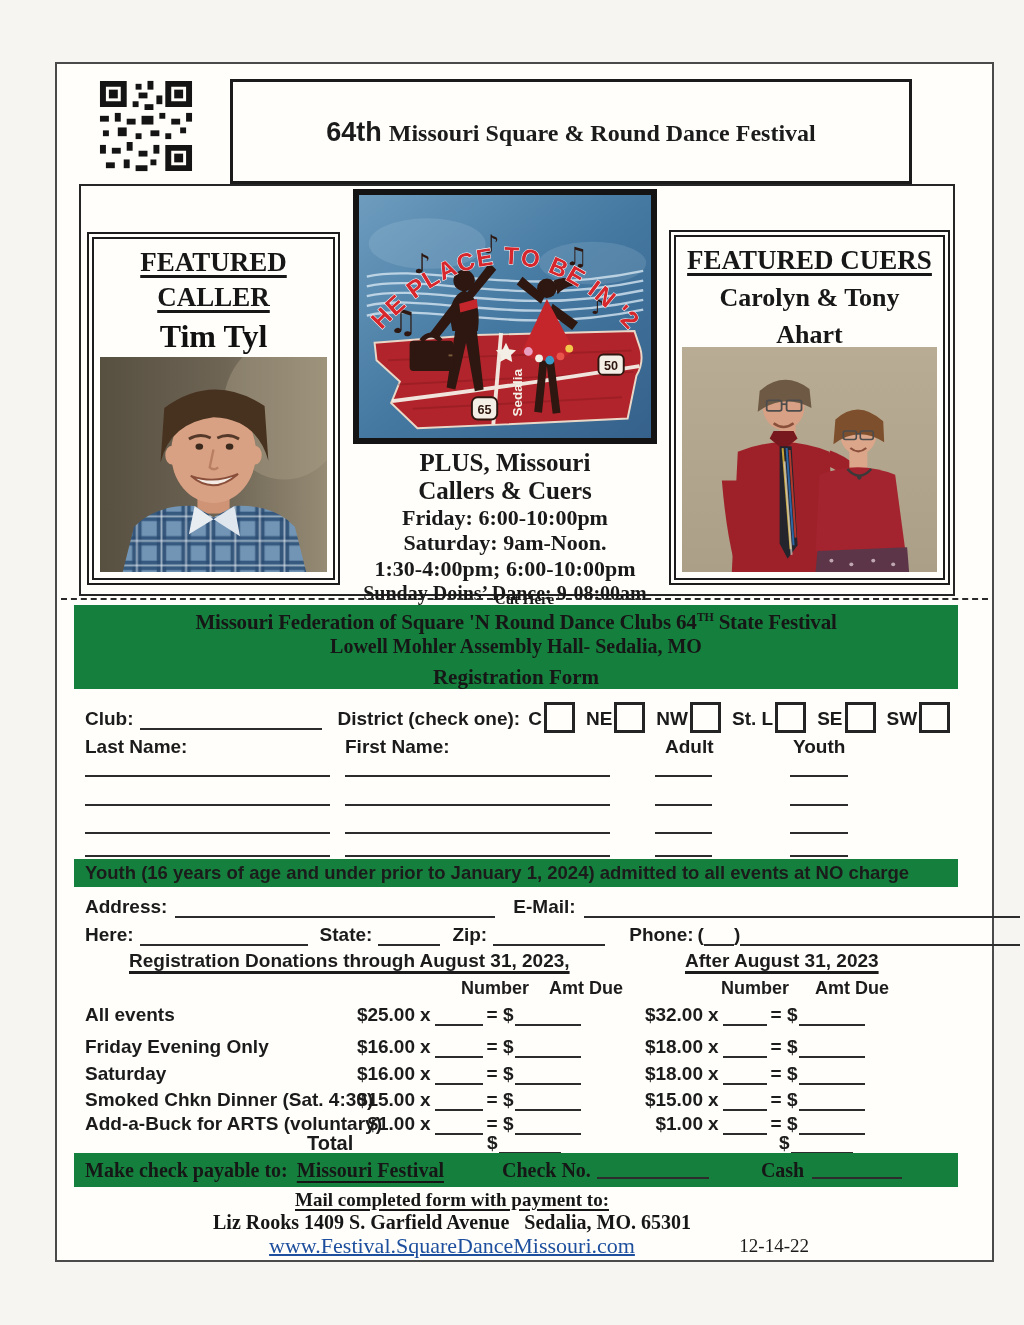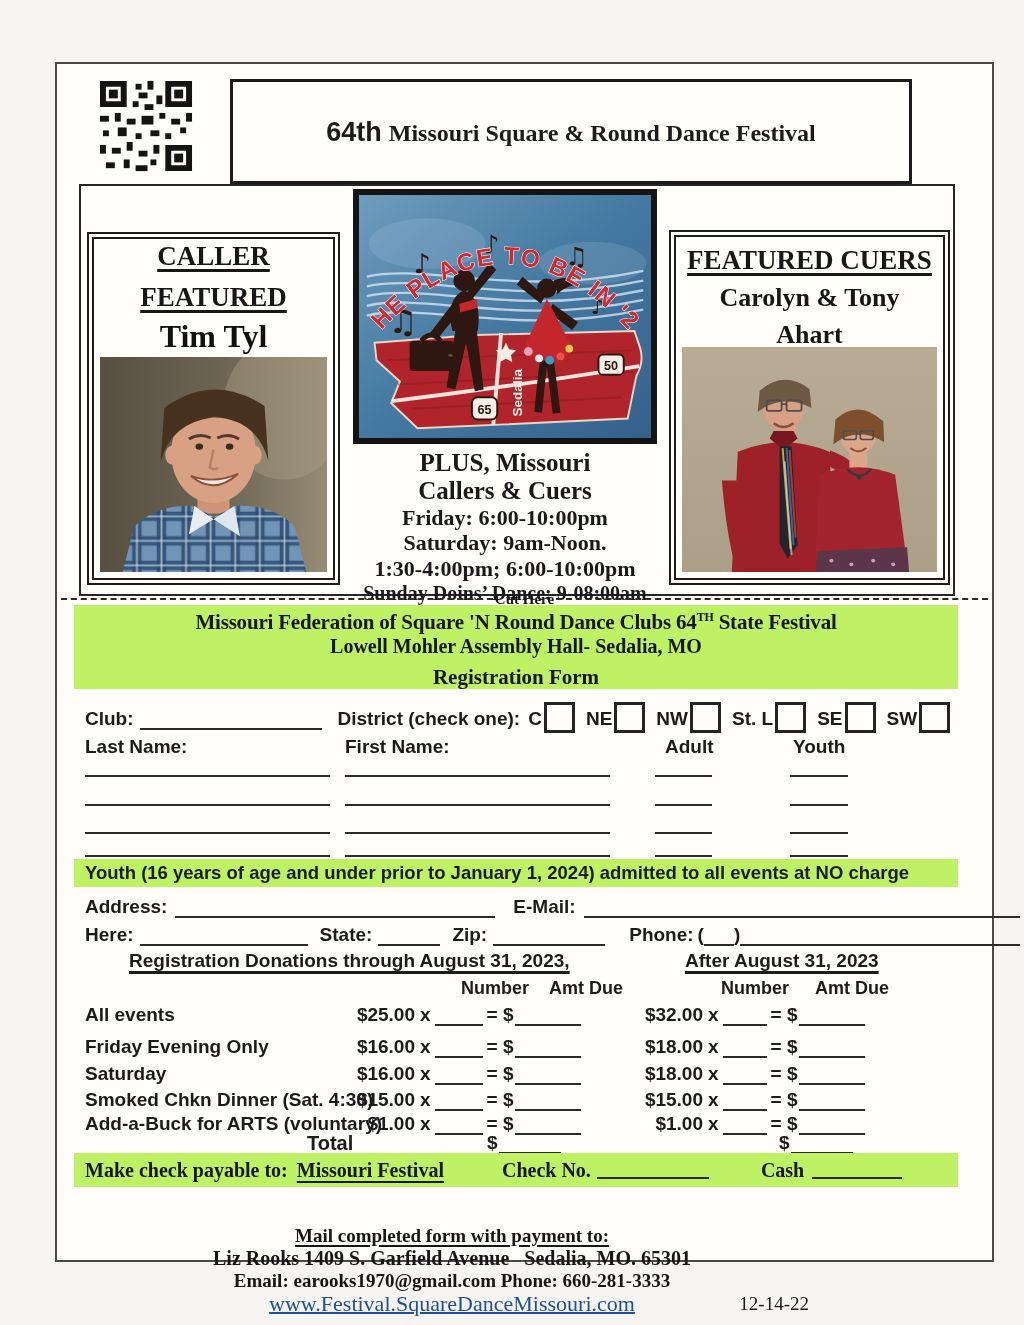--- a/index.html
+++ b/index.html
@@ -40,21 +40,21 @@
   .sch-big{font-size:25px;line-height:1.12;}
   .sch-med{font-size:22px;line-height:1.15;}
   .sch-sm{font-size:20px;line-height:1.2;}
 
   
   .cut-here{position:absolute;left:4px;right:4px;top:527px;height:16px;display:flex;align-items:center;}
   .dash{flex:1;border-top:2.5px dashed #2a2a2a;}
   .cut-label{font-family:"Liberation Serif",serif;font-weight:bold;font-size:15px;padding:0 2px;color:#1a1a1a;}
 
   
-  .band{position:absolute;left:17px;width:884px;background:#bef264;}
+  .band{position:absolute;left:17px;width:884px;background:#15803d;}
   .reg-band{top:541px;height:84px;text-align:center;font-family:"Liberation Serif",serif;font-weight:bold;color:#161616;}
   .reg-l1{font-size:21px;padding-top:5px;letter-spacing:-.2px;}
   .reg-l1 sup{font-size:12px;}
   .reg-l2{font-size:20px;}
   .reg-l3{font-size:21px;margin-top:7px;}
 
   
   .frow{position:absolute;left:0;width:935px;display:flex;align-items:flex-end;}
   .lbl{font-weight:bold;font-size:19px;color:#1b1b1b;white-space:nowrap;text-align:right;}
   .bl{display:inline-block;border-bottom:2.5px solid #2c2c2c;height:15px;}
@@ -70,21 +70,21 @@
 
   .price-grp{position:absolute;display:flex;align-items:flex-end;}
   .pr{display:inline-block;width:76px;text-align:right;font-weight:bold;font-size:19px;}
   .px{font-weight:bold;font-size:19px;margin-left:5px;}
   .peq{font-weight:bold;font-size:19px;margin-left:4px;margin-right:1px;}
 
   .check-band{top:1089px;height:34px;display:flex;align-items:center;}
   .serifb{font-family:"Liberation Serif",serif;font-weight:bold;color:#161616;}
   .payee{text-decoration:underline;text-decoration-thickness:2px;text-underline-offset:4px;}
 
-  .mail-block{position:absolute;left:0;top:1124px;width:790px;text-align:center;margin-top:36px;}
+  .mail-block{position:absolute;left:0;top:1124px;width:790px;text-align:center;}
   .mail-h{font-size:19px;text-decoration:underline;text-decoration-thickness:2px;text-underline-offset:3px;line-height:23px;}
   .mail-a{font-size:20px;line-height:23px;white-space:pre;}
   .mail-c{font-size:19px;line-height:22px;}
   .site-row{position:relative;line-height:24px;}
   .site-link{font-family:"Liberation Serif",serif;font-size:22px;color:#1d4f9e;text-decoration:underline;text-decoration-thickness:1.5px;}
   .rev-date{position:absolute;right:38px;bottom:2px;font-family:"Liberation Serif",serif;font-size:19px;color:#1b1b1b;}
 </style>
 </head>
 <body>
 
@@ -135,22 +135,22 @@
 
   <div class="header-box">
     <div class="h-sub">
       <span class="h-edition">64th</span><span class="h-fest">Missouri Square &amp; Round Dance Festival</span>
     </div>
   </div>
 
   <div class="featured">
 
     <div class="panel caller-panel">
+      <div class="pan-h">FEATURED</div>
       <div class="pan-h" style="margin-top:0;">CALLER</div>
-      <div class="pan-h">FEATURED</div>
       <div class="pan-name">Tim Tyl</div>
       <div class="photo caller-photo">
         <svg viewBox="0 0 240 228" preserveAspectRatio="none">
           <defs>
             <linearGradient id="tbg" x1="0" y1="0" x2="1" y2="0">
               <stop offset="0" stop-color="#574f40"></stop>
                   <stop offset="0.55" stop-color="#6e6555"></stop>
                   <stop offset="1" stop-color="#968c75"></stop>
             </linearGradient>
             <pattern id="plaid" width="26" height="26" patternUnits="userSpaceOnUse">
@@ -533,21 +533,20 @@
     <span class="serifb payee" style="font-size:20px;margin-left:9px;">Missouri Festival</span>
     <span class="serifb" style="font-size:20px;margin-left:58px;">Check No.</span>
     <span class="bl" style="width:112px;margin-left:6px;"></span>
     <span class="serifb" style="font-size:20px;margin-left:52px;">Cash</span>
     <span class="bl" style="width:90px;margin-left:8px;"></span>
   </div>
 
   <div class="mail-block">
     <div class="serifb mail-h">Mail completed form with payment to:</div>
     <div class="serifb mail-a">Liz Rooks 1409 S. Garfield Avenue   Sedalia, MO. 65301</div>
-    <div class="serifb mail-c">Email: earooks1970@gmail.com Phone: 660-281-3333</div>
     <div class="site-row">
       <span class="site-link">www.Festival.SquareDanceMissouri.com</span>
       <span class="rev-date">12-14-22</span>
     </div>
   </div>
 
  </div>
 </div>
 
 </body></html>

